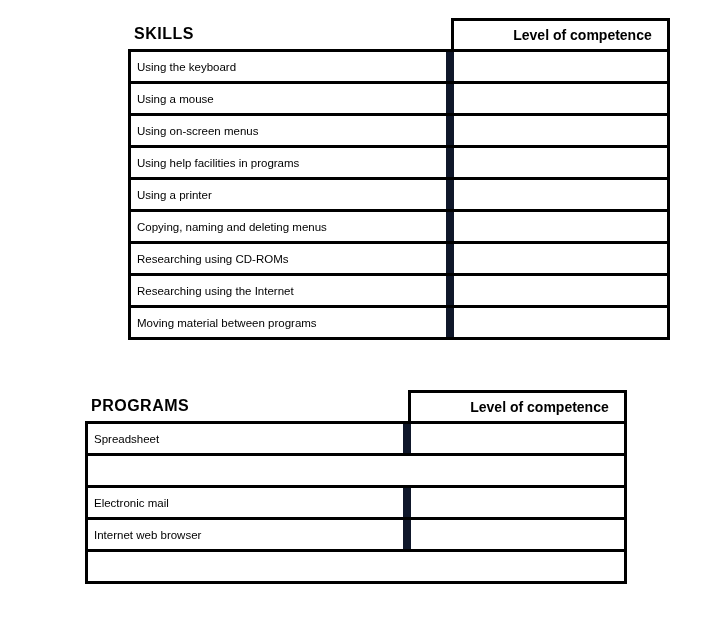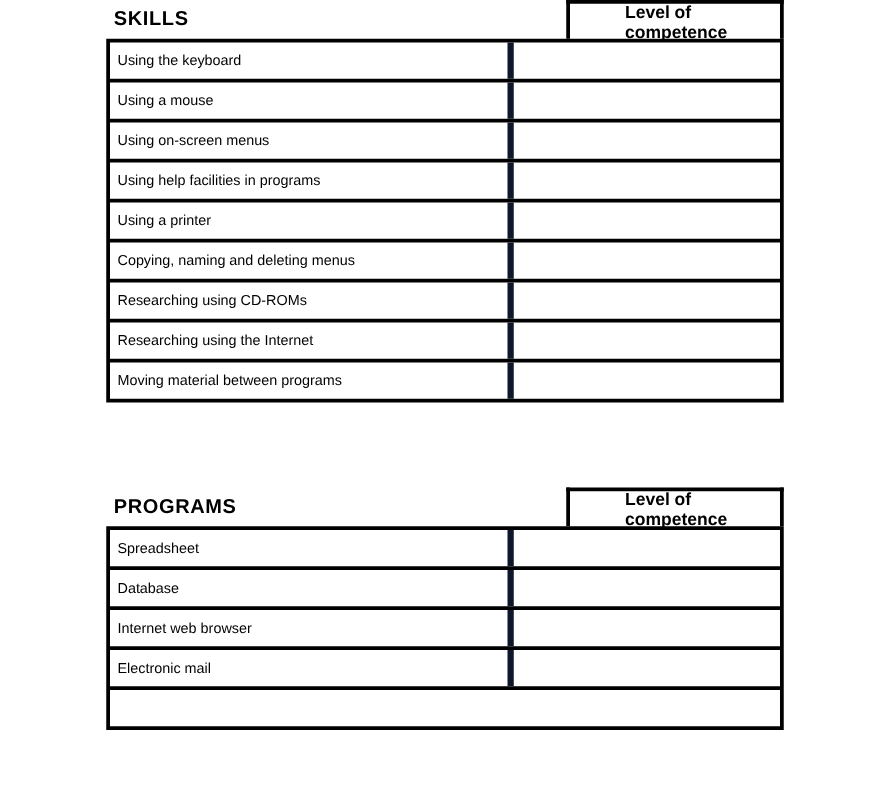--- a/index.html
+++ b/index.html
@@ -13,39 +13,39 @@
     position: relative;
     font-family: "Liberation Sans", sans-serif;
     color: #000000;
     overflow: hidden;
   }
   .form-table {
     position: absolute;
     left: 85px;
     width: 542px;
   }
-  #skills-table { top: 0; }
+  #skills-table { top: 18px; margin-left: 43px; }
   #programs-table { top: 390px; }
 
   .thead {
     display: flex;
     align-items: stretch;
   }
   .th-title {
     flex: 1;
     display: flex;
     align-items: center;
     padding-left: 6px;
     font-size: 16px;
     font-weight: bold;
     letter-spacing: 0.5px;
   }
   .th-level {
     box-sizing: border-box;
-    width: 174px;
+    width: 219px;
     height: 31px;
     border: 3px solid #000000;
     border-bottom: none;
     display: flex;
     align-items: center;
     justify-content: center;
     font-size: 14px;
     font-weight: bold;
     padding-left: 44px;
   }
@@ -59,21 +59,21 @@
   .trow + .trow {
     border-top: 3px solid #000000;
   }
   .td {
     box-sizing: border-box;
     display: flex;
     align-items: center;
   }
   .td-label {
     width: 323px;
-    border-right: 5px solid #0f172a;
+    border-right: 8px solid #0f172a;
     padding-left: 6px;
     font-size: 11.5px;
   }
   .td-value {
     flex: 1;
   }
 </style>
 </head>
 <body>
 
@@ -126,28 +126,27 @@
   <div class="thead">
     <div class="th-title">PROGRAMS</div>
     <div class="th-level">Level of competence</div>
   </div>
   <div class="tbody">
       <div class="trow">
         <div class="td td-label">Spreadsheet</div>
         <div class="td td-value"></div>
       </div>
       <div class="trow">
-        <div class="td td-label">Database</div>
+        <div class="td td-value"></div>
+      </div>
+      <div class="trow">
+        <div class="td td-label">Electronic mail</div>
         <div class="td td-value"></div>
       </div>
       <div class="trow">
         <div class="td td-label">Internet web browser</div>
-        <div class="td td-value"></div>
-      </div>
-      <div class="trow">
-        <div class="td td-label">Electronic mail</div>
         <div class="td td-value"></div>
       </div>
       <div class="trow">
         <div class="td td-value"></div>
       </div>
     </div>
 </div>
 
 </body></html>

